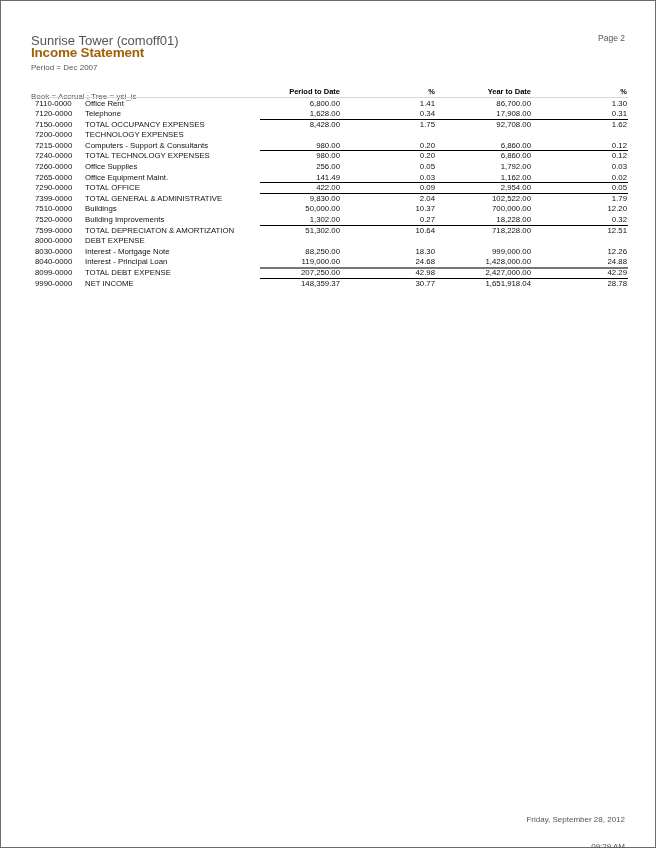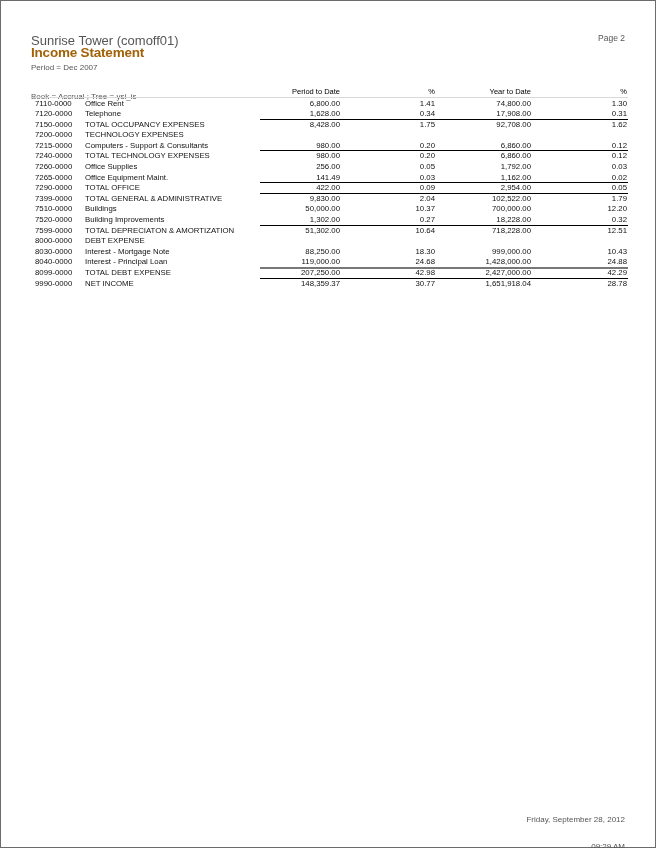--- a/index.html
+++ b/index.html
@@ -11,21 +11,21 @@
     position: absolute; left: 0; top: 0; width: 654px; height: 846px;
     border: 1px solid #6b6b6b; background: #fff;
   }
   .company { position: absolute; left: 30px; top: 32px; font-size: 13px; color: #555; }
   .page-num { position: absolute; right: 30px; top: 32px; font-size: 8.5px; color: #555; }
   .title { position: absolute; left: 30px; top: 44px; font-size: 13.5px; font-weight: bold; color: #a16207; letter-spacing: -0.2px; }
   .period { position: absolute; left: 30px; top: 62px; font-size: 8px; color: #555; }
   .book { position: absolute; left: 30px; top: 91px; font-size: 8px; color: #555; }
 
   .col-headers { position: absolute; left: 30px; top: 86px; width: 597px; height: 10px; border-bottom: 1px solid #d8d8d8; }
-  .col-headers span { position: absolute; top: 0; font-size: 7.5px; font-weight: normal; color: #000; text-align: left; }
+  .col-headers span { position: absolute; top: 0; font-size: 7.5px; font-weight: bold; color: #000; text-align: left; }
   .h-ptd { right: 288px; }
   .h-pct1 { right: 193px; }
   .h-ytd { right: 97px; margin-left: 38px; }
   .h-pct2 { right: 1px; }
 
   .rows { position: absolute; left: 30px; top: 97px; width: 597px; }
   .row { position: relative; height: 10.6px; font-size: 7.8px; color: #111; }
   .row span { position: absolute; top: 0.5px; white-space: nowrap; }
   .acct { left: 4px; }
   .desc { left: 54px; }
@@ -59,21 +59,21 @@
     <span class="h-ytd">Year to Date</span>
     <span class="h-pct2">%</span>
   </div>
 
   <div class="rows">
     <div class="row">
         <span class="acct">7110-0000</span>
         <span class="desc">Office Rent</span>
         <span class="ptd">6,800.00</span>
         <span class="pct1">1.41</span>
-        <span class="ytd">74,800.00</span>
+        <span class="ytd">86,700.00</span>
         <span class="pct2">1.30</span>
       </div>
     <div class="row rule-below">
         <span class="acct">7120-0000</span>
         <span class="desc">Telephone</span>
         <span class="ptd">1,628.00</span>
         <span class="pct1">0.34</span>
         <span class="ytd">17,908.00</span>
         <span class="pct2">0.31</span>
       </div>
@@ -172,21 +172,21 @@
         <span class="pct1"></span>
         <span class="ytd"></span>
         <span class="pct2"></span>
       </div>
     <div class="row">
         <span class="acct">8030-0000</span>
         <span class="desc">Interest - Mortgage Note</span>
         <span class="ptd">88,250.00</span>
         <span class="pct1">18.30</span>
         <span class="ytd">999,000.00</span>
-        <span class="pct2">10.43</span>
+        <span class="pct2">12.26</span>
       </div>
     <div class="row double-below">
         <span class="acct">8040-0000</span>
         <span class="desc">Interest - Principal Loan</span>
         <span class="ptd">119,000.00</span>
         <span class="pct1">24.68</span>
         <span class="ytd">1,428,000.00</span>
         <span class="pct2">24.88</span>
       </div>
     <div class="row rule-below">

